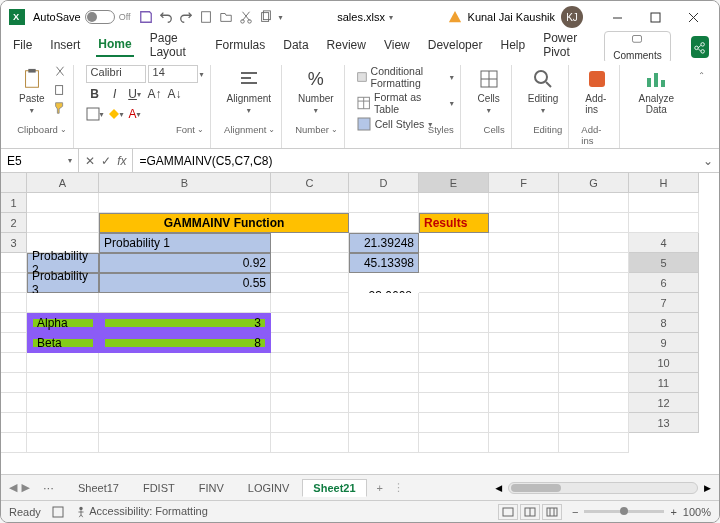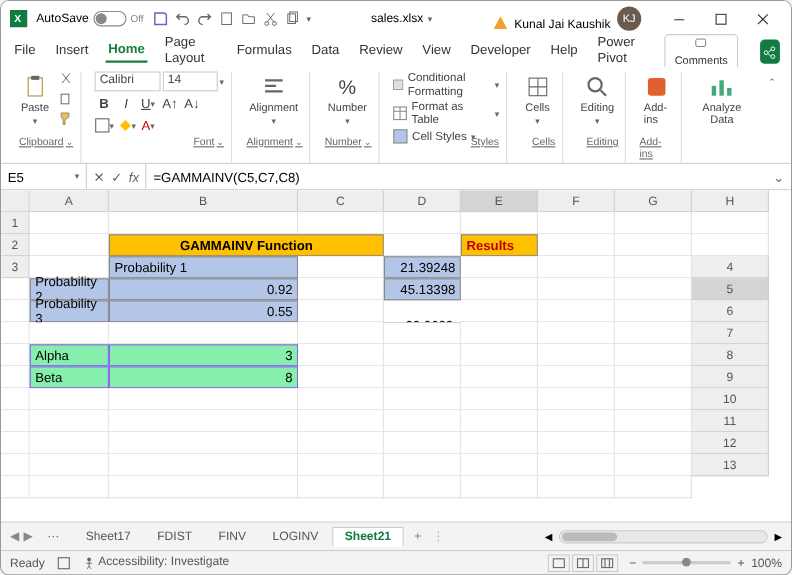--- a/index.html
+++ b/index.html
@@ -6,37 +6,37 @@
 body { width:720px; height:523px; background:#f5f5f5; display:flex; flex-direction:column; border:1px solid #999; border-radius:8px; overflow:hidden; }
 .titlebar { height:32px; background:#fff; display:flex; align-items:center; padding:0 8px; gap:8px; font-size:11px; }
 .titlebar .tb-icon { width:16px; height:16px; }
 .autosave { display:flex; align-items:center; gap:4px; }
 .toggle { width:30px; height:14px; border:1px solid #888; border-radius:7px; position:relative; background:#fff; }
 .toggle::after { content:""; position:absolute; width:10px; height:10px; border-radius:50%; background:#888; left:1px; top:1px; }
 .qat { display:flex; gap:6px; align-items:center; }
 .qat svg, .qat .q { width:14px; height:14px; }
 .spacer { flex:1; }
 .filename { display:flex; align-items:center; gap:4px; }
-.user { display:flex; align-items:flex-end; gap:6px; }
+.user { display:flex; align-items:center; gap:6px; }
 .avatar { width:22px; height:22px; border-radius:50%; background:#6b5b4f; color:#fff; font-size:10px; display:flex; align-items:center; justify-content:center; }
 .winbtns { display:flex; gap:2px; margin-left:8px; }
 .winbtn { width:36px; height:28px; display:flex; align-items:center; justify-content:center; }
 .winbtn svg { width:11px; height:11px; }
 
 .menubar { height:28px; background:#fff; display:flex; align-items:center; padding:0 10px; gap:14px; font-size:12px; color:#333; }
 .menubar .tab { padding:0 2px 4px; cursor:pointer; }
 .menubar .tab.active { border-bottom:2px solid #107c41; color:#15803d; font-weight:600; }
 .comments-btn { border:1px solid #ccc; border-radius:4px; padding:2px 8px; font-size:10px; display:flex; align-items:center; gap:4px; margin-left:auto;flex-direction:column; }
 .share-btn { width:26px; height:22px; background:#107c41; border-radius:4px; margin-left:6px; display:flex; align-items:center; justify-content:center; }
 
 .ribbon { background:#fff; border-bottom:1px solid #ccc; padding:4px 8px 0; display:flex; gap:6px; font-size:10px; color:#444; }
 .group { display:flex; flex-direction:column; align-items:flex-end; border-right:1px solid #ddd; padding:0 6px 2px; }
 .group:last-child { border-right:none; }
 .group-body { display:flex; gap:4px; align-items:flex-start; height:58px; }
-.group-label { font-size:9.5px; color:#666; margin-top:1px; display:flex; align-items:center; gap:2px;text-decoration:underline; }
+.group-label { font-size:9.5px; color:#666; margin-top:1px; display:flex; align-items:center; gap:2px; }
 .bigbtn { display:flex; flex-direction:column; align-items:center; gap:2px; padding:2px 4px; }
 .bigbtn .ico { width:24px; height:24px; display:flex; align-items:center; justify-content:center; }
 .bigbtn .lbl { font-size:10px; }
 .font-group { display:flex; flex-direction:column; gap:2px; }
 .font-row { display:flex; gap:2px; align-items:center; }
 .font-sel { border:1px solid #ccc; height:18px; font-size:11px; padding:0 14px 0 4px; background:#fff; position:relative; }
 .font-sel.name { width:60px; }
 .font-sel.size { width:50px; }
 .fmtbtn { width:18px; height:18px; display:flex; align-items:center; justify-content:center; font-size:12px; }
 .styles-body { display:flex; flex-direction:column; gap:2px; font-size:10.5px; align-items:flex-start; }
@@ -55,21 +55,21 @@
 .ch { background:#eee; border-right:1px solid #ccc; border-bottom:1px solid #ccc; text-align:center; color:#555; font-size:11px; display:flex; align-items:center; justify-content:center; }
 .rh { background:#eee; border-right:1px solid #ccc; border-bottom:1px solid #ccc; text-align:center; color:#555; font-size:11px; display:flex; align-items:center; justify-content:center; }
 .rh.active { background:#d4d4d4; }
 .ch.active { background:#d4d4d4; }
 .cell { border-right:1px solid #e0e0e0; border-bottom:1px solid #e0e0e0; padding:0 4px; display:flex; align-items:center; background:#fff; }
 .r { justify-content:flex-end; }
 .c { justify-content:center; }
 .hdr-yellow { background:#ffc000; font-weight:bold; border:1px solid #888; }
 .blue-l { background:#b4c6e7; border:1px solid #888; }
 .blue-r { background:#b4c6e7; border:1px solid #888; }
-.peach { background:#86efac; border:1px solid #8b5cf6; }
+.peach { background:#84cc16; border:6px solid #8b5cf6; }
 .e-hdr { background:#ffc000; font-weight:bold; color:#c00000; border:1px solid #888; }
 .e-val { background:#b4c6e7; border:1px solid #888; }
 .e-active { border:3px solid #14532d; outline:1px solid #2b7cd3; outline-offset:-3px;margin-top:20px; }
 .corner { background:#eee; border-right:1px solid #ccc; border-bottom:1px solid #ccc; }
 
 .sheetbar { height:26px; background:#f3f3f3; border-top:1px solid #ccc; display:flex; align-items:center; font-size:11px; padding:0 8px; gap:2px; }
 .sheetbar .nav { display:flex; gap:4px; color:#888; }
 .sheettab { padding:2px 10px; border:1px solid transparent; color:#555; }
 .sheettab.active { background:#fff; border:1px solid #ccc; border-bottom:1px solid #fff; font-weight:600; color:#107c41; }
 .scroll { flex:1; display:flex; align-items:center; gap:6px; justify-content:flex-end; }
@@ -566,21 +566,21 @@
 <div class="status">
   <span>Ready</span>
   <svg width="14" height="14" viewBox="0 0 14 14">
       <rect x="2" y="2" width="10" height="10" fill="none" stroke="#666"></rect>
     </svg>
   <span>
     <svg width="12" height="12" style="vertical-align:middle" viewBox="0 0 14 14">
         <circle cx="7" cy="3" r="2" fill="#666"></circle>
         <path d="M7 5v5M4 7h6M5 13l2-3 2 3" stroke="#666" fill="none"></path>
       </svg>
-    <span>Accessibility: Investigate</span>
+    <span>Accessibility: Formatting</span>
   </span>
   <div class="spacer"></div>
   <div class="vbtns">
     <div class="vbtn">
         <svg width="12" height="10" viewBox="0 0 12 10">
           <rect x="1" y="1" width="10" height="8" fill="none" stroke="#666"></rect>
         </svg>
       </div>
     <div class="vbtn">
         <svg width="12" height="10" viewBox="0 0 12 10">

